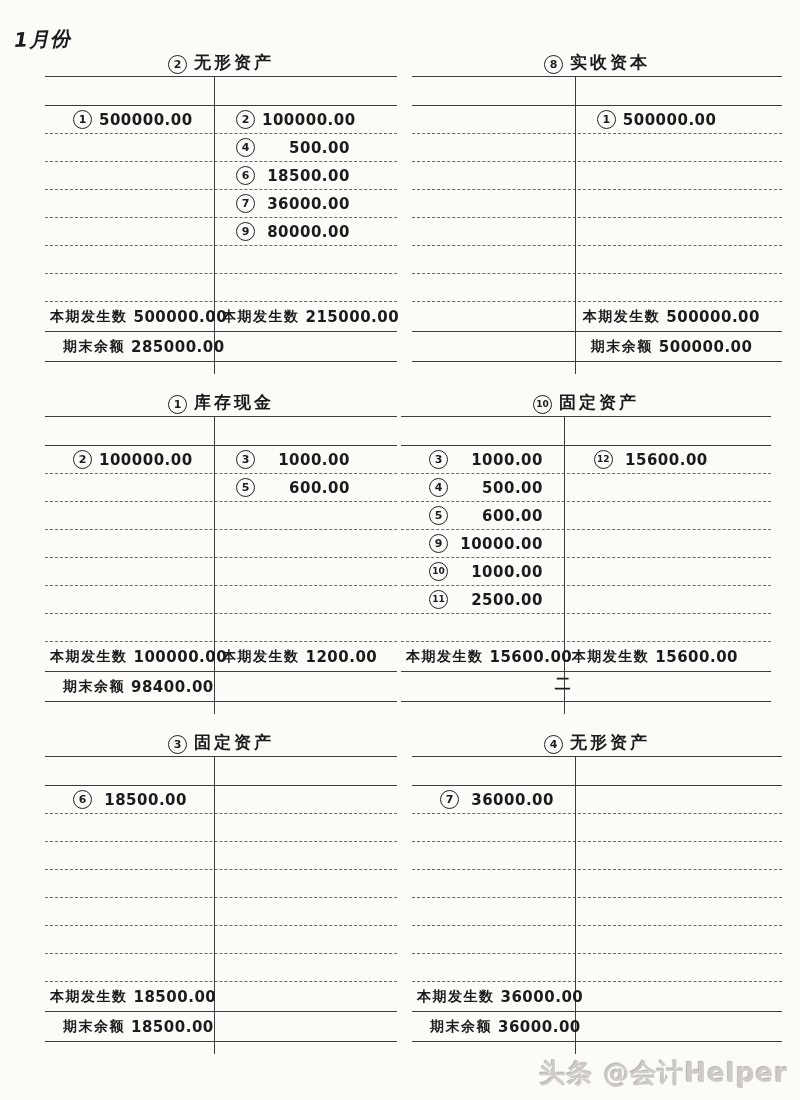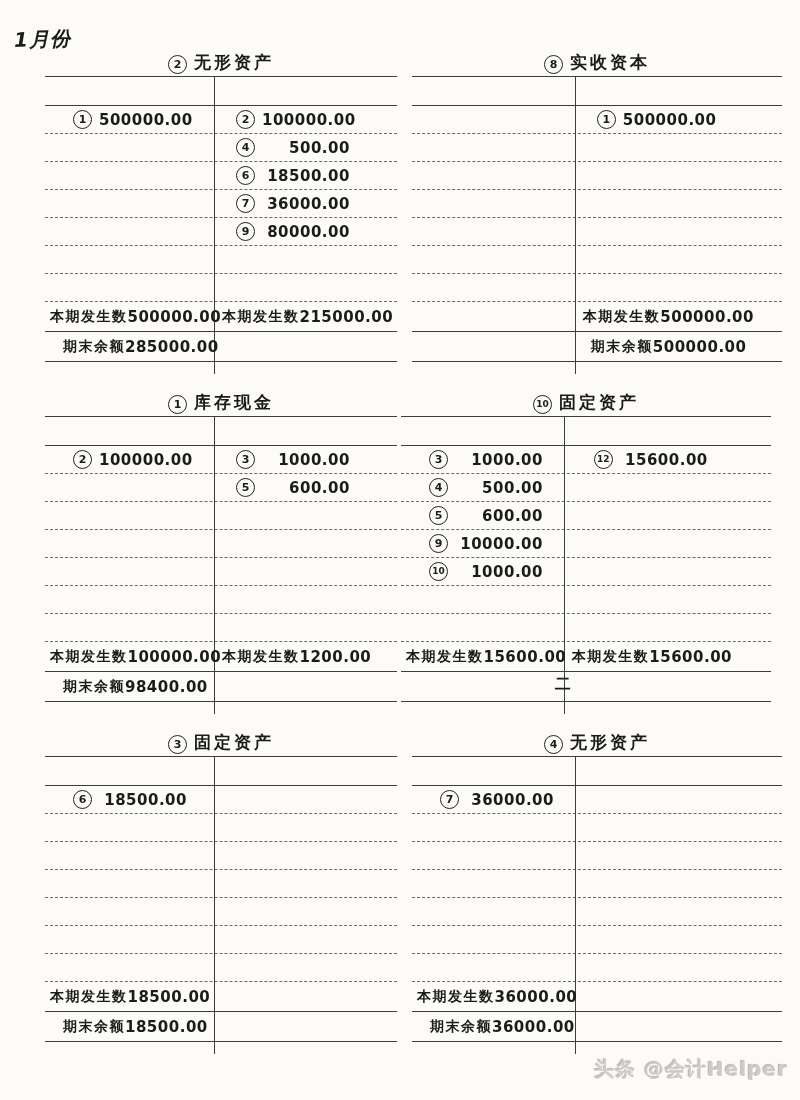--- a/index.html
+++ b/index.html
@@ -35,35 +35,35 @@
   .cell.r{flex:1;padding-left:22px;}
   .amt{
     font-weight:600;letter-spacing:.5px;
     min-width:88px;text-align:right;white-space:nowrap;
   }
   .amt.t{min-width:0;text-align:left;font-size:15px;}
   .totrow,.balrow{
     display:flex;align-items:center;height:29px;
     border-bottom:1.5px solid #3d3d3d;font-weight:700;position:relative;
   }
-  .totcell{display:flex;align-items:flex-end;box-sizing:border-box;white-space:nowrap;}
+  .totcell{display:flex;align-items:flex-end;gap:6px;box-sizing:border-box;white-space:nowrap;}
   .totcell.l{width:var(--div);}
   .totcell.r{flex:1;}
   .totrow .totcell.l{padding-left:5px;}
   .totrow .totcell.r{padding-left:8px;}
   .balrow .totcell.l{padding-left:18px;}
   .balrow .totcell.r{padding-left:16px;}
   .lbl{font-size:14px;letter-spacing:1.5px;}
   .zeromark{
     position:absolute;left:calc(var(--div) - 9px);top:2px;
     font-size:16px;font-weight:700;
   }
   .watermark{
     position:absolute;right:12px;top:1056px;
-    font-size:20px;font-weight:700;letter-spacing:1px;
+    font-size:26px;font-weight:700;letter-spacing:1px;
     color:#cfccc7;text-shadow:1px 1px 0 #ffffff,-1px -1px 1px #b3b0ab;
   }
 </style>
 </head>
 <body>
 
 <div class="page">
 
   <div class="period">1月份</div>
 
@@ -309,20 +309,24 @@
             <div class="cell r"></div>
           </div>
           <div class="row">
             <div class="cell l">
               <span class="cnum" style="font-size: 9px;">10</span>
               <span class="amt">1000.00</span>
             </div>
             <div class="cell r"></div>
           </div>
           <div class="row">
+            <div class="cell l">
+              <span class="cnum" style="font-size: 9px;">11</span>
+              <span class="amt">2500.00</span>
+            </div>
             <div class="cell r"></div>
           </div>
           <div class="row">
             <div class="cell l"></div>
             <div class="cell r"></div>
           </div>
         </div>
       <div class="totrow">
           <div class="totcell l">
             <span class="lbl">本期发生数</span>

